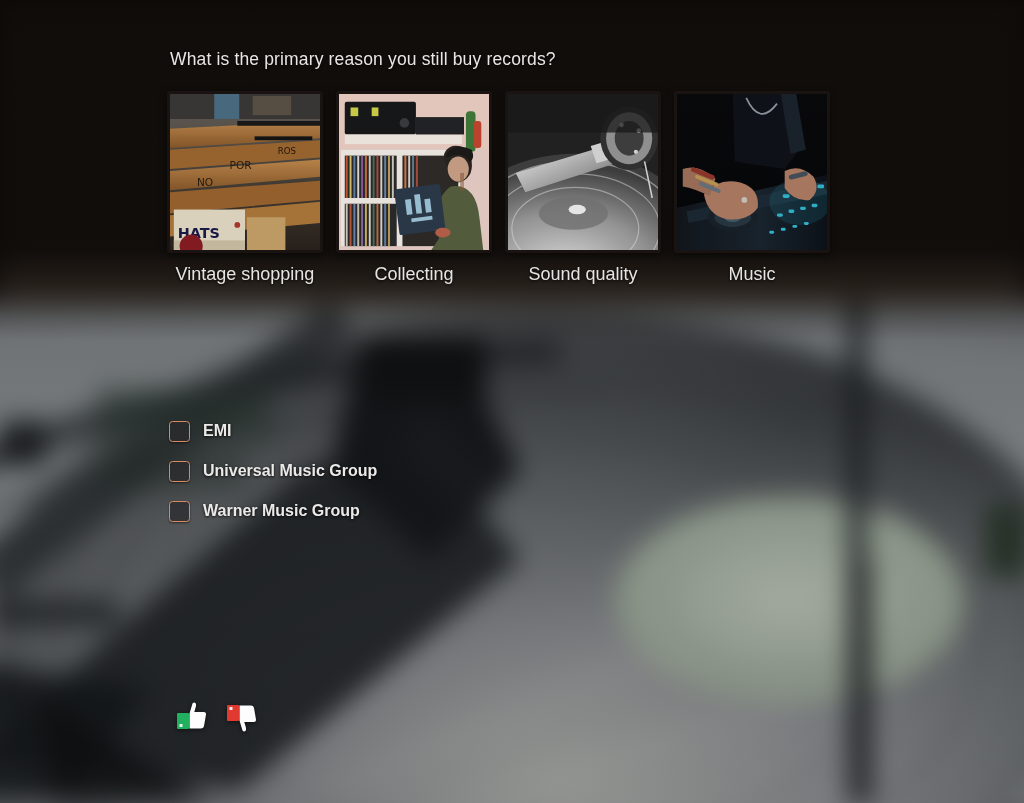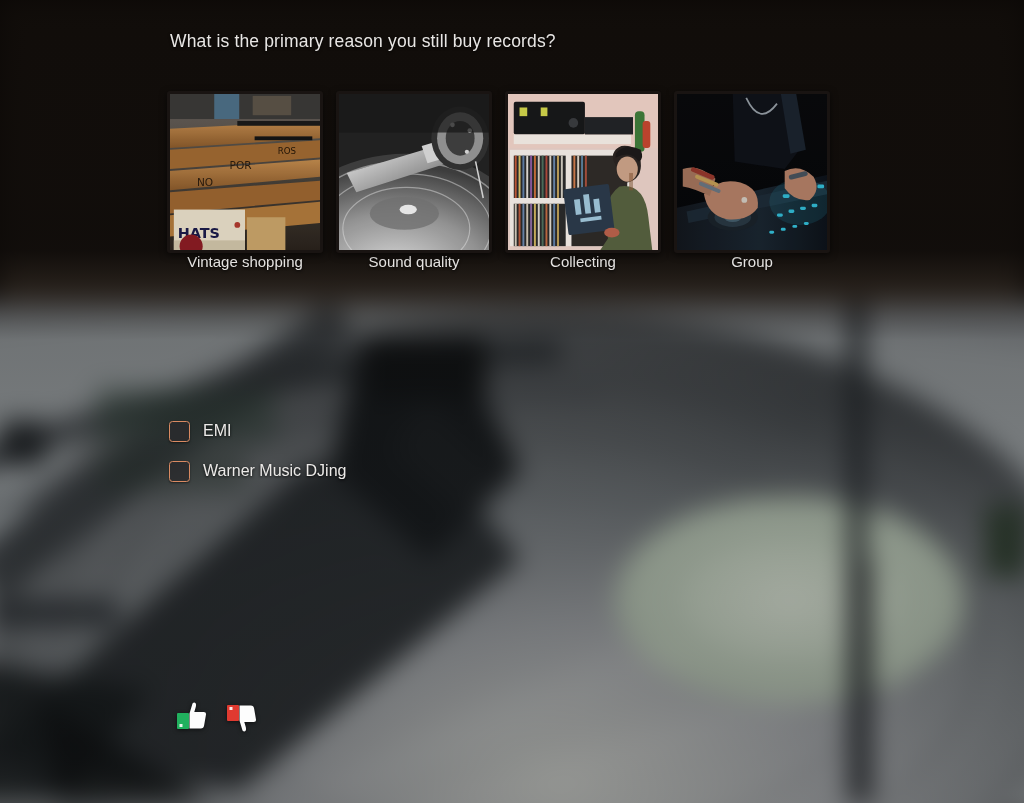--- a/index.html
+++ b/index.html
@@ -32,41 +32,43 @@
   #content { position:absolute; inset:0; z-index:5; }
 
   .qtext {
     position:absolute;
     color:#e8e6e4;
     font-size:17.5px;
     font-weight:400;
     letter-spacing:0.15px;
     text-shadow:0 1px 3px rgba(0,0,0,0.85);
     white-space:nowrap;
+    margin-top:18px;
   }
 
   
   #q1-text { left:170px; top:31px; }
   #cards { position:absolute; left:167px; top:91px; display:flex; gap:13px; }
   .card-wrap { width:156px; }
   .card {
     width:156px; height:162px;
     border:3px solid #191412;
     border-radius:3px;
     overflow:hidden;
     position:relative;
     box-shadow:0 2px 7px rgba(0,0,0,0.55);
     background:#000;
   }
   .card .thumb { position:absolute; inset:0; }
   .card .thumb svg { width:100%; height:100%; display:block; }
   .card-label {
+    margin-top:11px;
     text-align:center;
     color:#e6e4e2;
-    font-size:15px;
+    font-size:18px;
     text-shadow:0 1px 3px rgba(0,0,0,0.9);
   }
 
   
   #q2-text { left:170px; top:368px; }
   #checklist { position:absolute; left:169px; top:411px; }
   .crow { display:flex; align-items:center; height:40px; }
   .cbox {
     width:21px; height:21px;
     border:1.7px solid #d98a62;
@@ -74,20 +76,21 @@
     background:rgba(42,42,44,0.74);
     flex:0 0 auto;
     box-shadow:0 1px 2px rgba(0,0,0,0.5);
   }
   .clabel {
     margin-left:13px;
     color:#eceae8;
     font-size:16px;
     text-shadow:0 1px 3px rgba(0,0,0,0.9);
     white-space:nowrap;
+    font-weight:bold;
   }
 
   
   #q3-text { left:170px; top:660px; }
   #thumbs { position:absolute; left:176px; top:700px; display:flex; gap:16px; }
   .thumb-btn { width:34px; height:34px; position:relative; }
   .thumb-btn svg { width:34px; height:34px; display:block;
                    filter:drop-shadow(0 1px 2px rgba(0,0,0,0.6)); }
 </style>
 </head>
@@ -229,65 +232,20 @@
           </svg>
         </div>
       </div>
       <div class="card-label">Vintage shopping</div>
     </div>
 
     <div class="card-wrap">
       <div class="card">
         <div class="thumb">
           <svg viewBox="0 0 156 162" preserveAspectRatio="none">
-            <defs>
-              <radialGradient id="c2p" cx="45%" cy="78%" r="70%">
-                <stop offset="0%" stop-color="#d9d9d9"></stop>
-                  <stop offset="55%" stop-color="#8f8f8f"></stop>
-                <stop offset="100%" stop-color="#3a3a3a"></stop>
-              </radialGradient>
-              <linearGradient id="c2t" x1="0" y1="0" x2="1" y2="1">
-                <stop offset="0%" stop-color="#f0f0f0"></stop>
-                  <stop offset="60%" stop-color="#9a9a9a"></stop>
-                <stop offset="100%" stop-color="#4a4a4a"></stop>
-              </linearGradient>
-            </defs>
-            <rect width="156" height="162" fill="#1d1d1d"></rect>
-            <ellipse cx="70" cy="140" rx="120" ry="78" fill="url(#c2p)"></ellipse>
-            <g fill="none" stroke="#e9e9e9" stroke-opacity="0.45">
-              <ellipse cx="70" cy="140" rx="108" ry="70" stroke-width="1.6"></ellipse>
-              <ellipse cx="70" cy="140" rx="88" ry="57" stroke-width="1.4"></ellipse>
-              <ellipse cx="70" cy="140" rx="66" ry="43" stroke-width="1.2"></ellipse>
-            </g>
-            <ellipse cx="68" cy="124" rx="36" ry="17" fill="#6e6e6e" opacity="0.8"></ellipse>
-            <ellipse cx="72" cy="120" rx="9" ry="5" fill="#f2f2f2" opacity="0.9"></ellipse>
-
-            <path d="M 8 82 L 108 52 L 118 70 L 18 102 Z" fill="url(#c2t)"></path>
-            <path d="M 86 54 L 126 42 L 132 60 L 92 72 Z" fill="#cfcfcf"></path>
-            <ellipse cx="112" cy="56" rx="10" ry="6" fill="#5a5a5a"></ellipse>
-
-            <ellipse cx="126" cy="46" rx="30" ry="33" fill="#2c2c2c"></ellipse>
-            <ellipse cx="126" cy="46" rx="24" ry="27" fill="#8d8d8d"></ellipse>
-            <ellipse cx="126" cy="46" rx="15" ry="18" fill="#3a3a3a"></ellipse>
-            <circle cx="118" cy="32" r="2.4" fill="#e0e0e0"></circle>
-            <circle cx="136" cy="38" r="2.4" fill="#e0e0e0"></circle>
-            <circle cx="133" cy="60" r="2.2" fill="#d0d0d0"></circle>
-            <path d="M 142 70 L 150 108" stroke="#cfcfcf" stroke-width="1.6" fill="none"></path>
-            <rect x="0" y="0" width="156" height="40" fill="#141414" opacity="0.75"></rect>
-            <rect x="0" y="0" width="156" height="162" fill="#fff" opacity="0.02"></rect>
-          </svg>
-        </div>
-      </div>
-      <div class="card-label">Sound quality</div>
-    </div>
-
-    <div class="card-wrap">
-      <div class="card">
-        <div class="thumb">
-          <svg viewBox="0 0 156 162" preserveAspectRatio="none">
             <rect width="156" height="162" fill="#e8cfc6"></rect>
             <rect x="0" y="0" width="156" height="56" fill="#eccfc4"></rect>
 
             <rect x="6" y="8" width="74" height="34" rx="2" fill="#17181a"></rect>
             <rect x="12" y="14" width="8" height="9" fill="#cfd24a"></rect>
             <rect x="34" y="14" width="7" height="9" fill="#cfd24a"></rect>
             <circle cx="68" cy="30" r="5" fill="#3a3c3f"></circle>
             <rect x="6" y="42" width="122" height="10" fill="#f3ece4"></rect>
             <rect x="80" y="24" width="50" height="18" fill="#222427"></rect>
 
@@ -353,20 +311,65 @@
         </div>
       </div>
       <div class="card-label">Collecting</div>
     </div>
 
     <div class="card-wrap">
       <div class="card">
         <div class="thumb">
           <svg viewBox="0 0 156 162" preserveAspectRatio="none">
             <defs>
+              <radialGradient id="c2p" cx="45%" cy="78%" r="70%">
+                <stop offset="0%" stop-color="#d9d9d9"></stop>
+                  <stop offset="55%" stop-color="#8f8f8f"></stop>
+                <stop offset="100%" stop-color="#3a3a3a"></stop>
+              </radialGradient>
+              <linearGradient id="c2t" x1="0" y1="0" x2="1" y2="1">
+                <stop offset="0%" stop-color="#f0f0f0"></stop>
+                  <stop offset="60%" stop-color="#9a9a9a"></stop>
+                <stop offset="100%" stop-color="#4a4a4a"></stop>
+              </linearGradient>
+            </defs>
+            <rect width="156" height="162" fill="#1d1d1d"></rect>
+            <ellipse cx="70" cy="140" rx="120" ry="78" fill="url(#c2p)"></ellipse>
+            <g fill="none" stroke="#e9e9e9" stroke-opacity="0.45">
+              <ellipse cx="70" cy="140" rx="108" ry="70" stroke-width="1.6"></ellipse>
+              <ellipse cx="70" cy="140" rx="88" ry="57" stroke-width="1.4"></ellipse>
+              <ellipse cx="70" cy="140" rx="66" ry="43" stroke-width="1.2"></ellipse>
+            </g>
+            <ellipse cx="68" cy="124" rx="36" ry="17" fill="#6e6e6e" opacity="0.8"></ellipse>
+            <ellipse cx="72" cy="120" rx="9" ry="5" fill="#f2f2f2" opacity="0.9"></ellipse>
+
+            <path d="M 8 82 L 108 52 L 118 70 L 18 102 Z" fill="url(#c2t)"></path>
+            <path d="M 86 54 L 126 42 L 132 60 L 92 72 Z" fill="#cfcfcf"></path>
+            <ellipse cx="112" cy="56" rx="10" ry="6" fill="#5a5a5a"></ellipse>
+
+            <ellipse cx="126" cy="46" rx="30" ry="33" fill="#2c2c2c"></ellipse>
+            <ellipse cx="126" cy="46" rx="24" ry="27" fill="#8d8d8d"></ellipse>
+            <ellipse cx="126" cy="46" rx="15" ry="18" fill="#3a3a3a"></ellipse>
+            <circle cx="118" cy="32" r="2.4" fill="#e0e0e0"></circle>
+            <circle cx="136" cy="38" r="2.4" fill="#e0e0e0"></circle>
+            <circle cx="133" cy="60" r="2.2" fill="#d0d0d0"></circle>
+            <path d="M 142 70 L 150 108" stroke="#cfcfcf" stroke-width="1.6" fill="none"></path>
+            <rect x="0" y="0" width="156" height="40" fill="#141414" opacity="0.75"></rect>
+            <rect x="0" y="0" width="156" height="162" fill="#fff" opacity="0.02"></rect>
+          </svg>
+        </div>
+      </div>
+      <div class="card-label">Sound quality</div>
+    </div>
+
+    <div class="card-wrap">
+      <div class="card">
+        <div class="thumb">
+          <svg viewBox="0 0 156 162" preserveAspectRatio="none">
+            <defs>
               <linearGradient id="c4g" x1="0" y1="0" x2="0" y2="1">
                 <stop offset="0%" stop-color="#0a0b0d"></stop>
                   <stop offset="100%" stop-color="#05060a"></stop>
               </linearGradient>
               <linearGradient id="deck" x1="0" y1="0" x2="1" y2="0">
                 <stop offset="0%" stop-color="#14181f"></stop>
                   <stop offset="55%" stop-color="#1b2732"></stop>
                 <stop offset="100%" stop-color="#0e141b"></stop>
               </linearGradient>
             </defs>
@@ -408,34 +411,38 @@
               <rect x="22" y="95" width="24" height="4" rx="2" fill="#6c7a86" transform="rotate(22 34 97)"></rect>
             </g>
             <circle cx="70" cy="110" r="3" fill="#d8d2c8"></circle>
 
             <path d="M 112 80 Q 128 72 142 86 Q 150 100 138 110 Q 122 112 112 98 Z" fill="#b9846a"></path>
             <rect x="116" y="82" width="20" height="5" rx="2.5" fill="#4a5560" transform="rotate(-14 126 84)"></rect>
             <rect x="0" y="0" width="156" height="162" fill="#000" opacity="0.1"></rect>
           </svg>
         </div>
       </div>
-      <div class="card-label">Group</div>
+      <div class="card-label">Music</div>
     </div>
 
   </div>
 
 
   <div id="checklist">
     <div class="crow">
       <span class="cbox"></span>
       <span class="clabel">EMI</span>
     </div>
     <div class="crow">
       <span class="cbox"></span>
-      <span class="clabel">Warner Music DJing</span>
+      <span class="clabel">Universal Music Group</span>
+    </div>
+    <div class="crow">
+      <span class="cbox"></span>
+      <span class="clabel">Warner Music Group</span>
     </div>
   </div>
 
 
   <div id="thumbs">
     <div class="thumb-btn">
       <svg viewBox="0 0 34 34">
         <rect x="1" y="13" width="12" height="16" rx="1" fill="#21b05e"></rect>
         <rect x="3.5" y="24" width="3" height="3" fill="#eaf5ee"></rect>
         <path d="M13.5 13.5 L16.5 3.5 Q18.2 1.6 19.6 3.2 Q20.6 4.6 19.4 8.2 L18.3 12.0 L27.8 12.0 Q30.4 12.0 30.0 14.6 L28.1 25.6 Q27.7 28.6 24.8 28.6 L13.5 28.6 Z" fill="#fdfdfd"></path>

